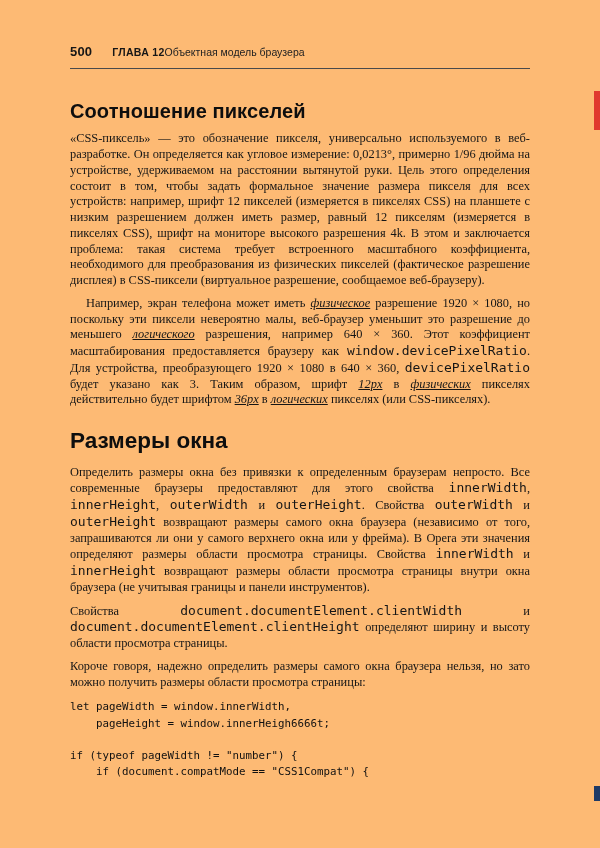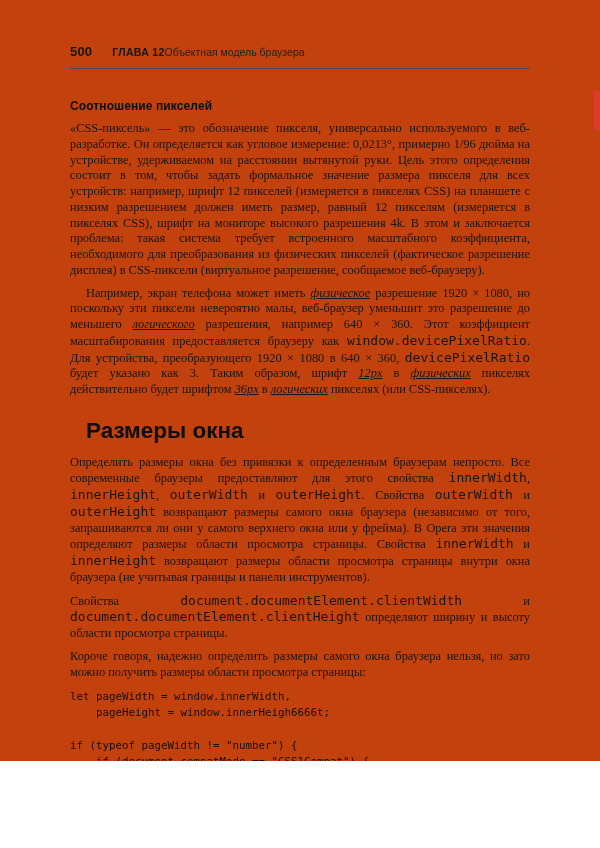--- a/index.html
+++ b/index.html
@@ -1,20 +1,20 @@
 <!DOCTYPE html>
 <html lang="ru"><head>
 <meta charset="utf-8">
 <style>
   html, body { margin: 0; padding: 0; background: #ffffff; }
   .page {
     position: relative;
     width: 600px;
-    height: 761px;
-    background: #c2410c;
+    height: 848px;
+    background: #fdba74;
     overflow: hidden;
     font-family: "Liberation Serif", serif;
     color: #161616;
   }
   .header {
     position: absolute;
     left: 70px;
     top: 44px;
     width: 460px;
     display: flex;
@@ -33,33 +33,33 @@
     width: 460px;
     font-size: 12.4px;
     line-height: 1.27;
     text-align: justify;
     hyphens: auto;
   }
   .para { margin: 0 0 7px 0; }
   .para.indent { text-indent: 16px; }
   .heading-2 {
     font-family: "Liberation Sans", sans-serif;
-    font-size: 12px;
+    font-size: 20px;
     font-weight: 700;
     color: #0e0e0e;
     margin: 15px 0 7px 0;
     text-align: left;
     letter-spacing: .1px;
   }
   .heading-1 {
     font-family: "Liberation Sans", sans-serif;
     font-size: 22.5px;
     font-weight: 700;
     color: #0e0e0e;
-    margin: 19px 0 9px 16px;
+    margin: 19px 0 9px 0;
     text-align: left;
   }
   .mono { font-family: "DejaVu Sans Mono", monospace; font-size: 13px; }
   .it { font-style: italic; text-decoration: underline; }
   .code-block {
     font-family: "DejaVu Sans Mono", monospace;
     font-size: 10.8px;
     line-height: 1.5;
     margin: 9px 0 9px 0;
     text-align: left;

